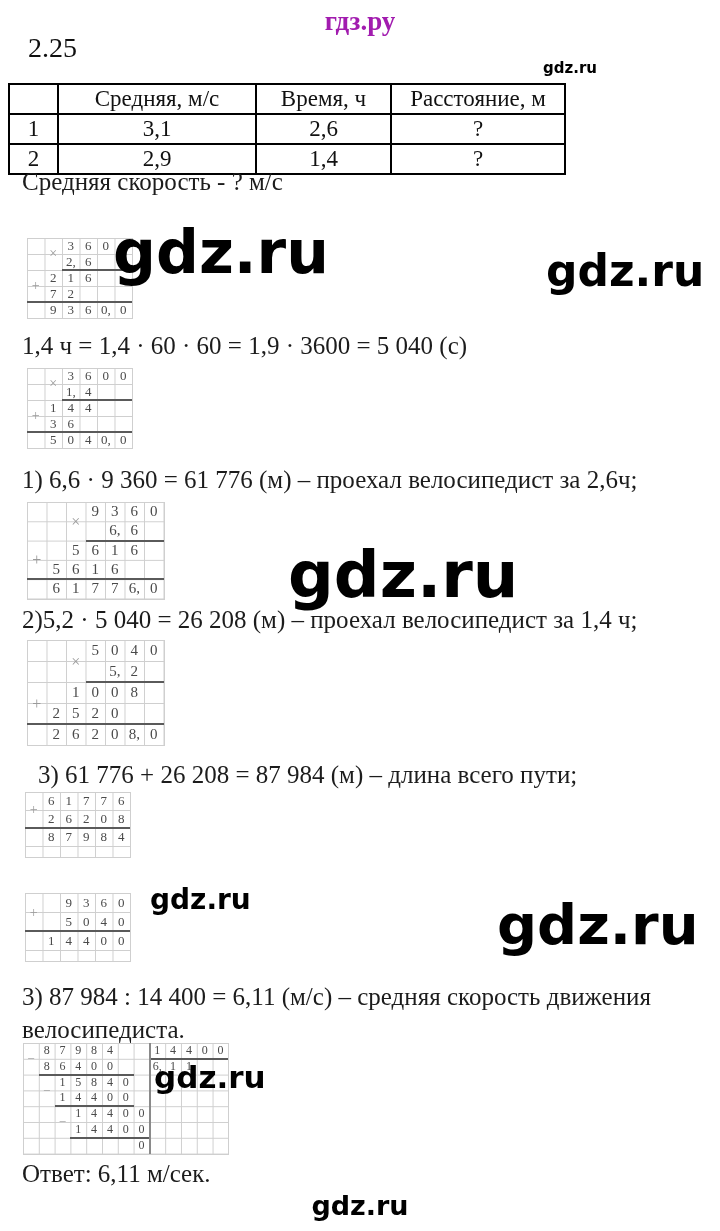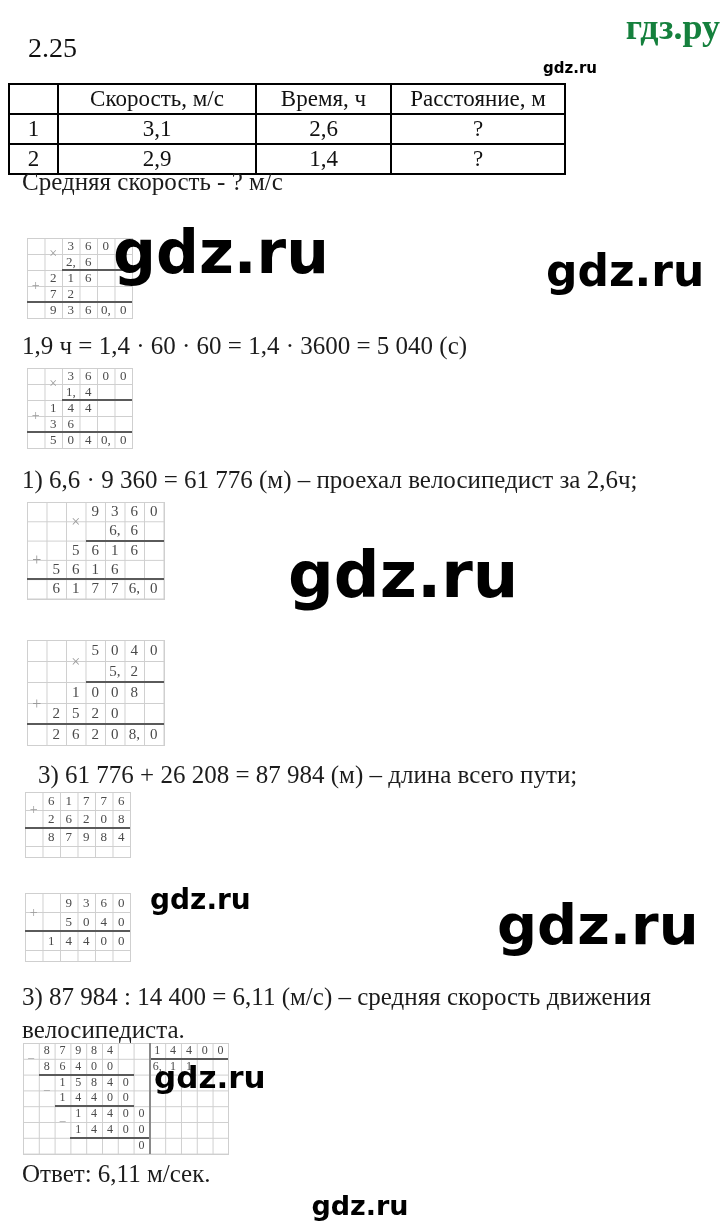--- a/index.html
+++ b/index.html
@@ -1,22 +1,22 @@
 <!DOCTYPE html>
 <html><head>
 <meta charset="utf-8">
 <style>
   html,body{margin:0;padding:0;background:#fff;}
   .page{position:relative;width:720px;height:1231px;background:#fff;overflow:hidden;
         font-family:"Liberation Serif",serif;color:#1c1c1c;}
   
   .tl{position:absolute;font-size:25px;white-space:nowrap;color:#1c1c1c;}
   .wrapline{white-space:normal;width:692px;line-height:33px;}
-  .hdr{position:absolute;top:6px;left:0;right:0;text-align:right;
-       font-family:"Liberation Serif",serif;font-weight:bold;font-size:36px;color:#15803d;}
+  .hdr{position:absolute;top:6px;left:0;right:0;text-align:center;
+       font-family:"Liberation Serif",serif;font-weight:bold;font-size:27px;color:#a21caf;}
   .probnum{position:absolute;top:32px;left:28px;font-size:28px;color:#101010;}
   .gdz-top{position:absolute;top:59px;left:543px;font-family:"DejaVu Sans",sans-serif;
            font-size:15px;font-weight:600;color:#000;}
   .footer-wm{position:absolute;top:1190px;left:0;right:0;text-align:center;
              font-family:"DejaVu Sans",sans-serif;font-weight:bold;font-size:27px;color:#000;}
   
   .dtable{position:absolute;top:83px;left:8px;border-collapse:collapse;table-layout:fixed;
           font-size:23px;color:#111;}
   .dtable td,.dtable th{border:2px solid #000;text-align:center;vertical-align:middle;
           height:28px;padding:0;font-weight:normal;overflow:hidden;}
@@ -45,21 +45,21 @@
   <table class="dtable">
     <colgroup>
       <col style="width:49px">
         <col style="width:198px">
         <col style="width:135px">
         <col style="width:174px">
     </colgroup>
     <thead>
         <tr>
           <th></th>
-          <th>Скорость, м/с</th>
+          <th>Средняя, м/с</th>
           <th>Время, ч</th>
           <th>Расстояние, м</th>
         </tr>
       </thead>
     <tbody>
         <tr>
           <td>1</td>
           <td>3,1</td>
           <td>2,6</td>
           <td>?</td>
@@ -67,22 +67,23 @@
         <tr>
           <td>2</td>
           <td>2,9</td>
           <td>1,4</td>
           <td>?</td>
         </tr>
       </tbody>
   </table>
 
   <div class="tl" style="top:168px;left:22px;">Средняя скорость - ? м/с</div>
-  <div class="tl" style="top:332px;left:22px;">1,9 ч = 1,4 · 60 · 60 = 1,4 · 3600 = 5 040 (с)</div>
+  <div class="tl" style="top:332px;left:22px;">1,4 ч = 1,4 · 60 · 60 = 1,9 · 3600 = 5 040 (с)</div>
   <div class="tl" style="top:466px;left:22px;">1) 6,6 · 9 360 = 61 776 (м) – проехал велосипедист за 2,6ч;</div>
+  <div class="tl" style="top:606px;left:22px;">2)5,2 · 5 040 = 26 208 (м) – проехал велосипедист за 1,4 ч;</div>
   <div class="tl" style="top:761px;left:22px;margin-left:16px;">3) 61 776 + 26 208 = 87 984 (м) – длина всего пути;</div>
   <div class="tl wrapline" style="top:980px;left:22px;">3) 87 984 : 14 400 = 6,11 (м/с) – средняя скорость движения велосипедиста.</div>
   <div class="tl" style="top:1160px;left:22px;">Ответ: 6,11 м/сек.</div>
 
   <div class="footer-wm">gdz.ru</div>
 
 <div class="grid" style="left: 27px; top: 238px; width: 105px; height: 80px; background-size: 17.5px 16px;">
       <span class="gcell" style="left: 35px; top: 0px; width: 17.5px; height: 16px; line-height: 16px; font-size: 13px;">3</span>
       <span class="gcell" style="left: 52.5px; top: 0px; width: 17.5px; height: 16px; line-height: 16px; font-size: 13px;">6</span>
       <span class="gcell" style="left: 70px; top: 0px; width: 17.5px; height: 16px; line-height: 16px; font-size: 13px;">0</span>

